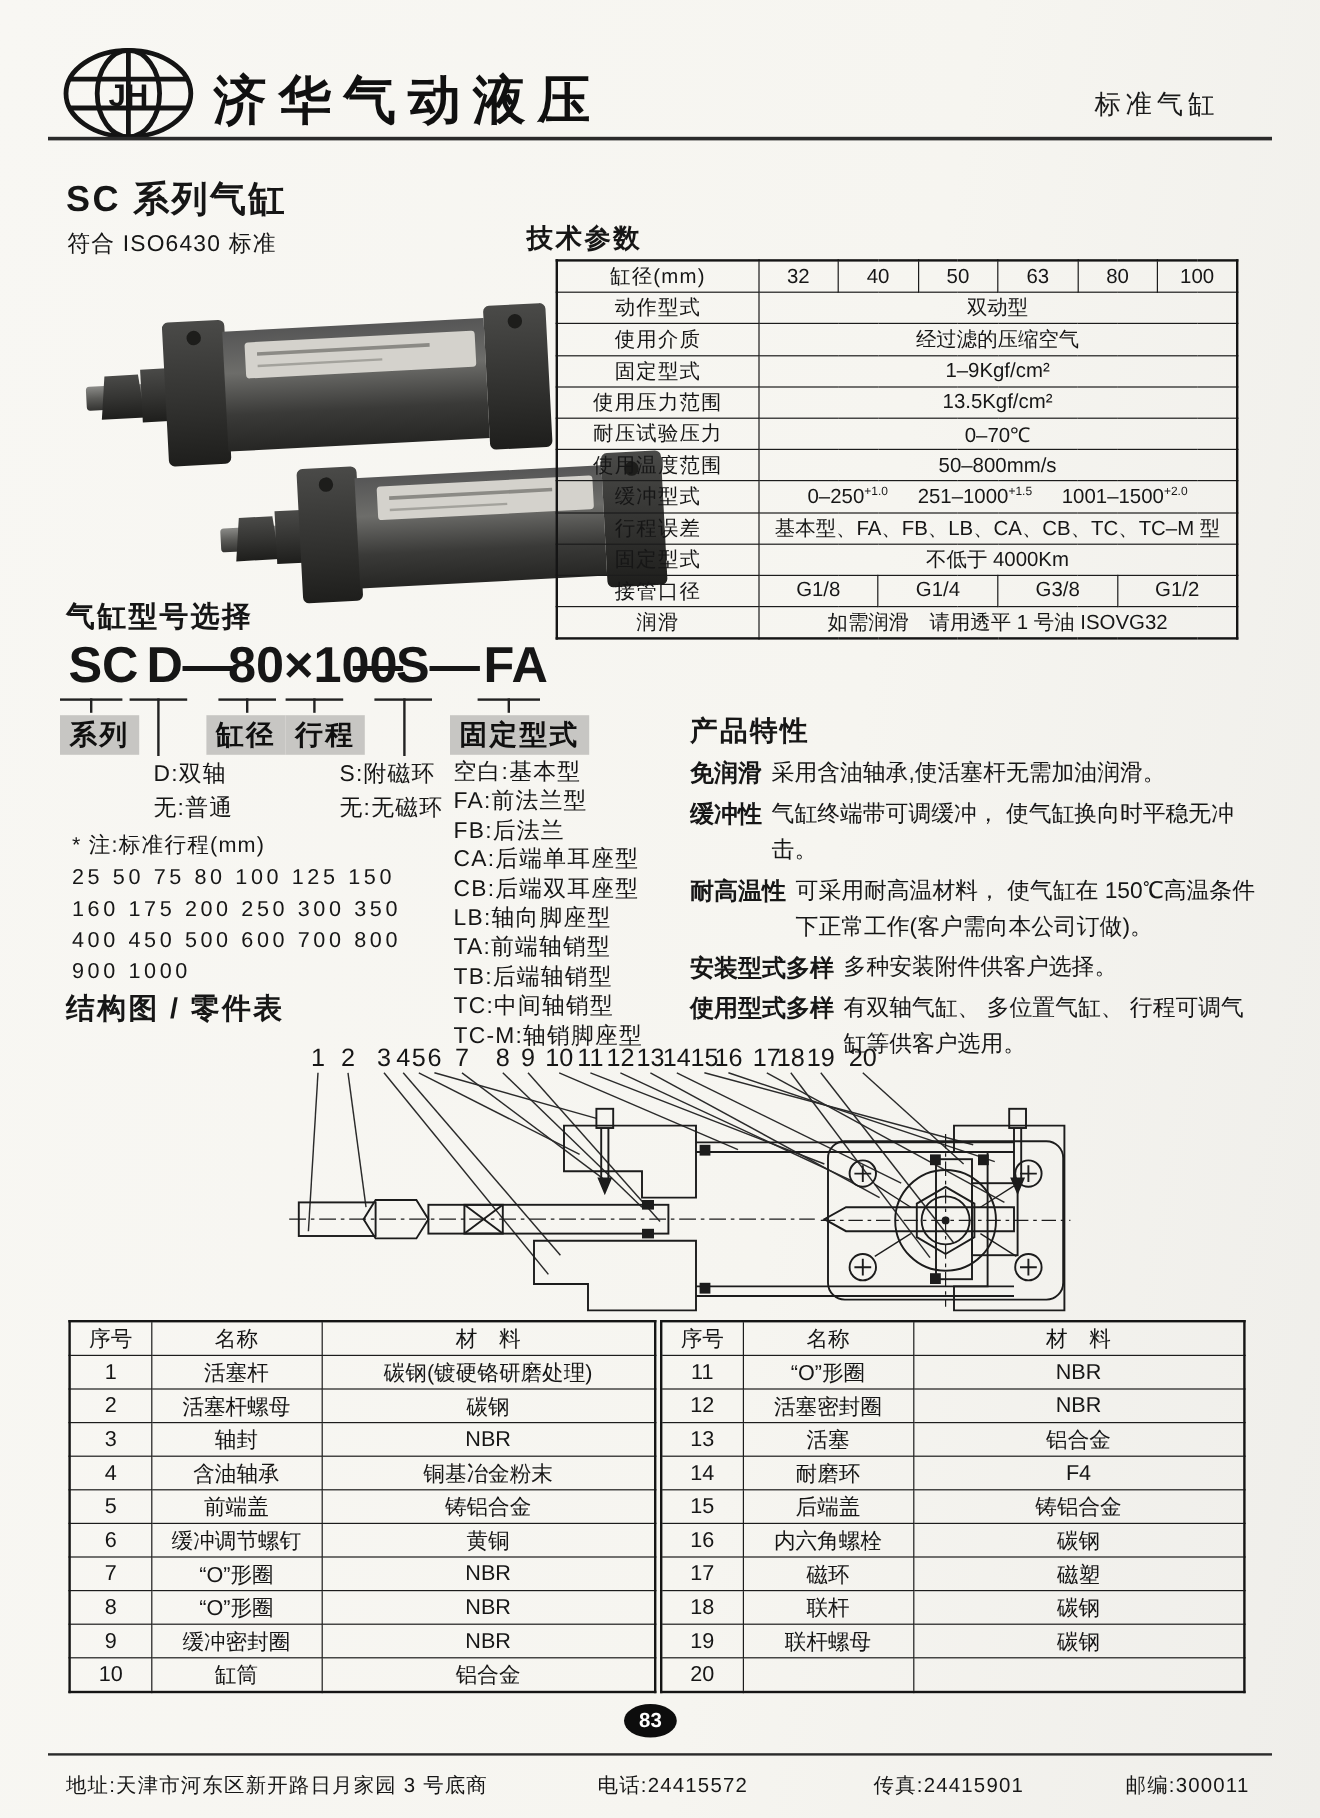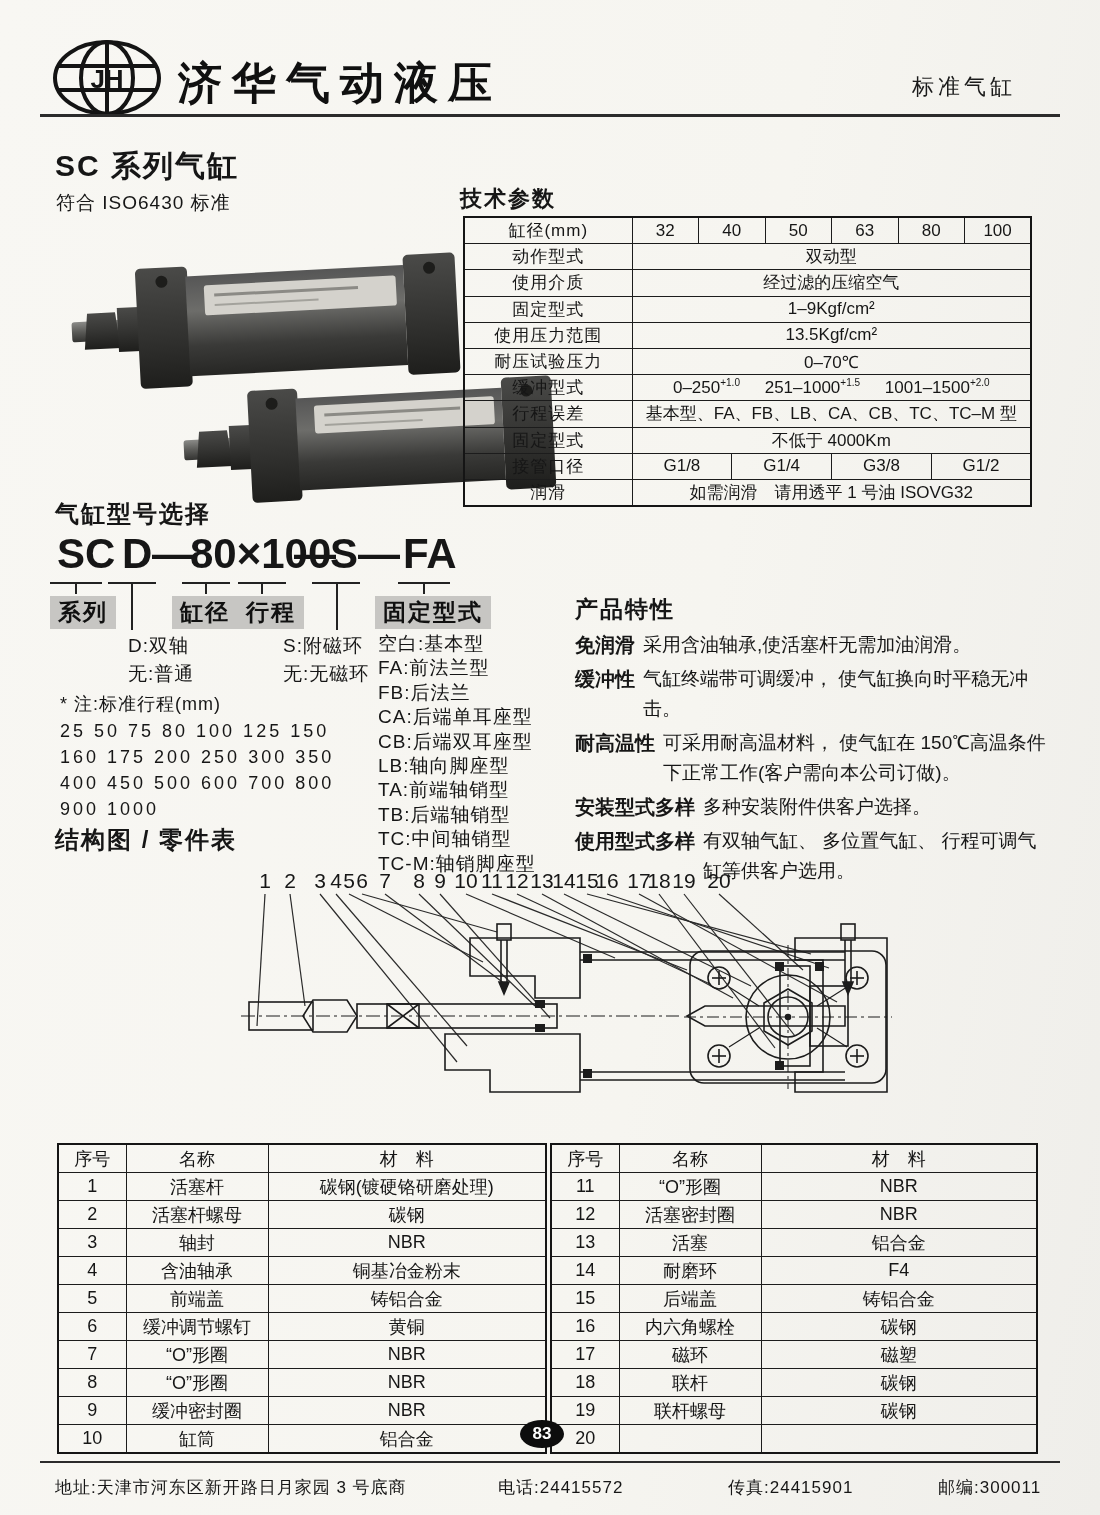--- a/index.html
+++ b/index.html
@@ -32,21 +32,21 @@
   .tag{position:absolute;background:#c7c6c3;font-size:23px;font-weight:bold;
     padding:1px 8px;letter-spacing:2px;color:#101010;}
   .note{font-size:19px;letter-spacing:1px;line-height:28px;}
   .optlist div{font-size:19px;line-height:24.4px;letter-spacing:1px;}
   .strokes div{font-size:18px;line-height:26px;letter-spacing:3px;}
   
   .feat-title{font-size:23px;font-weight:bold;letter-spacing:2px;text-align:right;}
   .feat{display:flex;margin-bottom:4px;line-height:30px;font-size:19px;}
   .feat b{white-space:nowrap;margin-right:8px;font-size:20px;}
   
-  table.parts{border-collapse:collapse;table-layout:fixed;border:2px solid #151515;margin-top:43px;}
+  table.parts{border-collapse:collapse;table-layout:fixed;border:2px solid #151515;}
   table.parts td{border:1.6px solid #1c1c1c;text-align:center;font-size:18px;
     height:27px;padding:0 2px;white-space:nowrap;}
   
   .badge{background:#0d0d0d;color:#fff;border-radius:50%;width:44px;height:28px;
     display:flex;align-items:center;justify-content:center;font-size:17px;font-weight:bold;}
   .foot{font-size:17px;letter-spacing:1px;}
   svg text{font-family:"Liberation Sans",sans-serif;}
 </style>
 </head>
 <body>
@@ -116,21 +116,21 @@
         <rect x="144" y="50" width="180" height="28" rx="3" fill="#d4d2cc"></rect>
         <line x1="154" y1="60" x2="290" y2="60" stroke="#8b8a85" stroke-width="3"></line>
         <line x1="154" y1="70" x2="252" y2="70" stroke="#a3a29c" stroke-width="2"></line>
         <rect x="332" y="32" width="50" height="112" rx="5" fill="url(#cap)"></rect>
         <circle cx="102" cy="46" r="6" fill="#1d1d1b"></circle>
         <circle cx="357" cy="46" r="6" fill="#1d1d1b"></circle>
       </g>
     </svg>
   </div>
 
-  <div class="abs h-sec" style="left:460px;top:184px;font-size:22px;">技术参数</div>
+  <div class="abs h-sec" style="left:439px;top:184px;font-size:22px;">技术参数</div>
   <div class="abs" style="left:463px;top:216px;">
     <table class="tech">
       <colgroup>
         <col style="width:168px;">
         <col span="12" style="width:33.25px;">
       </colgroup>
       <tbody>
           <tr>
         <td class="lbl">缸径(mm)</td>
         <td colspan="2">32</td>
@@ -152,20 +152,24 @@
             <td class="lbl">固定型式</td>
             <td colspan="12">1–9Kgf/cm²</td>
           </tr>
       <tr>
             <td class="lbl">使用压力范围</td>
             <td colspan="12">13.5Kgf/cm²</td>
           </tr>
       <tr>
             <td class="lbl">耐压试验压力</td>
             <td colspan="12">0–70℃</td>
+          </tr>
+      <tr>
+            <td class="lbl">使用温度范围</td>
+            <td colspan="12">50–800mm/s</td>
           </tr>
       <tr>
         <td class="lbl">缓冲型式</td>
         <td colspan="12" class="cushionline">
           <span class="seg"><span>0–250</span><sup class="tol">+1.0</sup></span>
           <span class="seg"><span>251–1000</span><sup class="tol">+1.5</sup></span>
           <span class="seg"><span>1001–1500</span><sup class="tol">+2.0</sup></span>
         </td>
       </tr>
       <tr>

